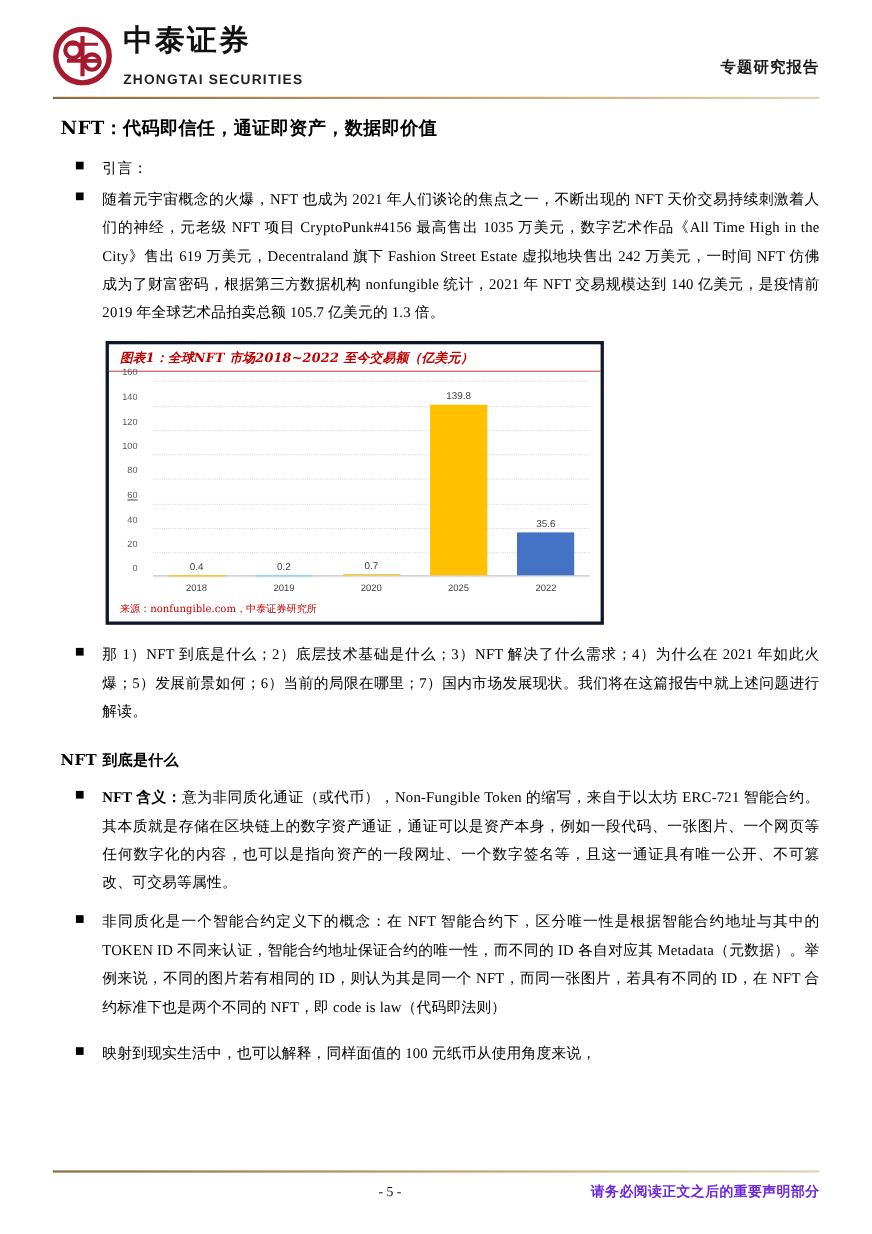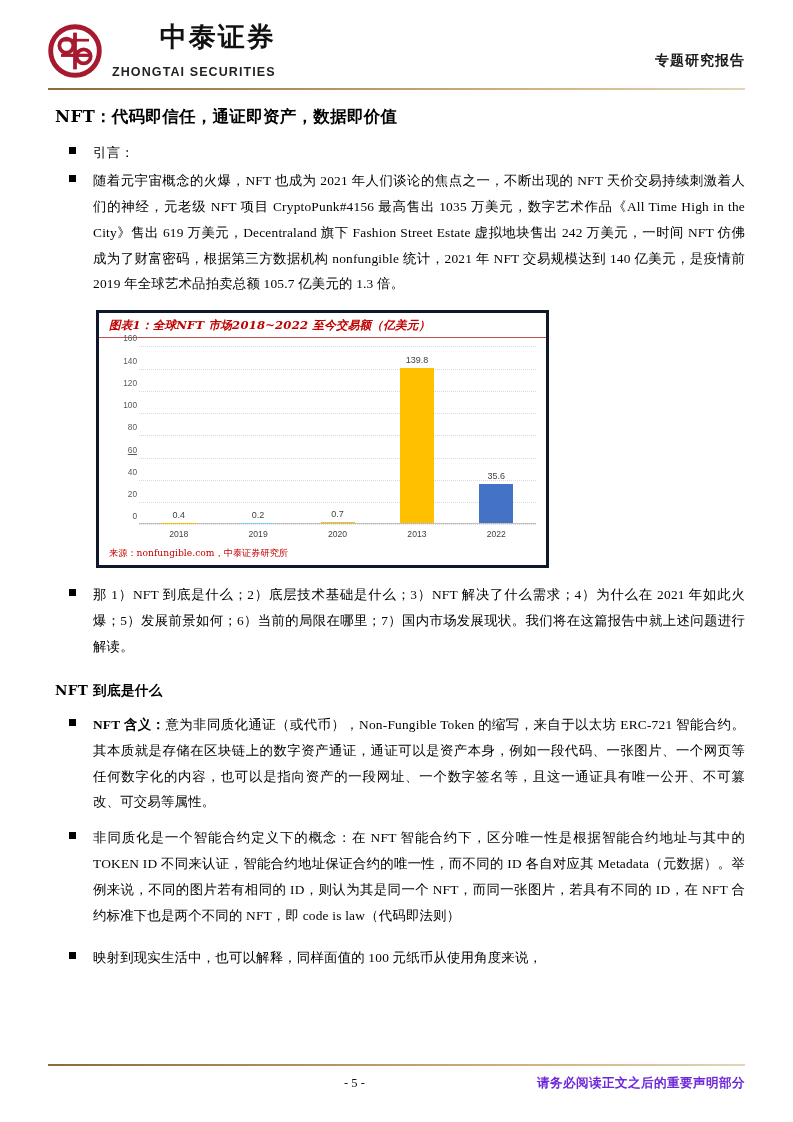--- a/index.html
+++ b/index.html
@@ -20,21 +20,21 @@
     top: 0; left: 0;
     width: 793px;
     height: 92px;
     padding: 22px 48px 0 48px;
     display: flex;
     align-items: flex-start;
     justify-content: space-between;
   }
   .brand { display: flex; align-items: center; gap: 10px; }
   .brand-mark { width: 54px; height: 54px; flex: 0 0 54px; }
-  .brand-text { display: flex; flex-direction: column; justify-content: center; text-align: right; }
+  .brand-text { display: flex; flex-direction: column; justify-content: center; }
   .brand-cn {
     font-family: "DejaVu Sans", "Liberation Sans", sans-serif;
     font-size: 27px;
     font-weight: 700;
     letter-spacing: 2px;
     line-height: 1.12;
     color: #111111;
   }
   .brand-en {
     font-family: "Liberation Sans", sans-serif;
@@ -140,21 +140,21 @@
     padding: 8px 10px 0 8px;
   }
   .plot {
     position: relative;
     height: 178px;
     margin-left: 32px;
     border-bottom: 1px solid #bfbfbf;
   }
   .ylabels {
     position: absolute;
-    left: 12px; top: 0;
+    left: 0; top: 0;
     width: 30px;
     height: 178px;
   }
   .ylabel {
     position: absolute;
     right: 4px;
     transform: translateY(-50%);
     font-family: "Liberation Sans", sans-serif;
     font-size: 8.3px;
     color: #595959;
@@ -174,21 +174,21 @@
   }
   .bar-slot {
     flex: 1 1 0;
     height: 100%;
     position: relative;
     display: flex;
     align-items: flex-end;
     justify-content: center;
   }
   .bar {
-    width: 34px;
+    width: 52px;
     position: relative;
   }
   .bar-value {
     position: absolute;
     left: 50%;
     transform: translateX(-50%);
     bottom: 100%;
     margin-bottom: 3px;
     font-family: "Liberation Sans", sans-serif;
     font-size: 9px;
@@ -336,21 +336,21 @@
               <div class="bar" style="height: 39.605px; background: rgb(68, 114, 196);">
                 <div class="bar-value">35.6</div>
               </div>
             </div>
           </div>
       </div>
       <div class="xlabels" id="xaxis">
           <div class="xlabel">2018</div>
           <div class="xlabel">2019</div>
           <div class="xlabel">2020</div>
-          <div class="xlabel">2013</div>
+          <div class="xlabel">2025</div>
           <div class="xlabel">2022</div>
         </div>
     </div>
 
     <div class="figure-source">来源：nonfungible.com，中泰证券研究所</div>
   </div>
 
   <div class="gap-md"></div>
 
   <div class="bullet-row">

